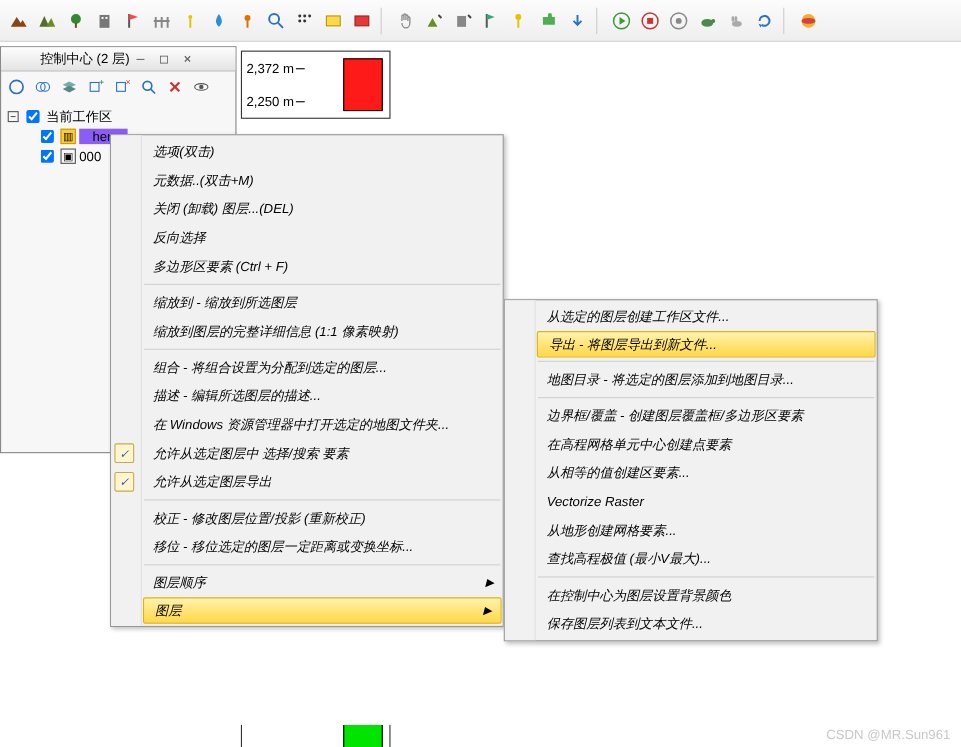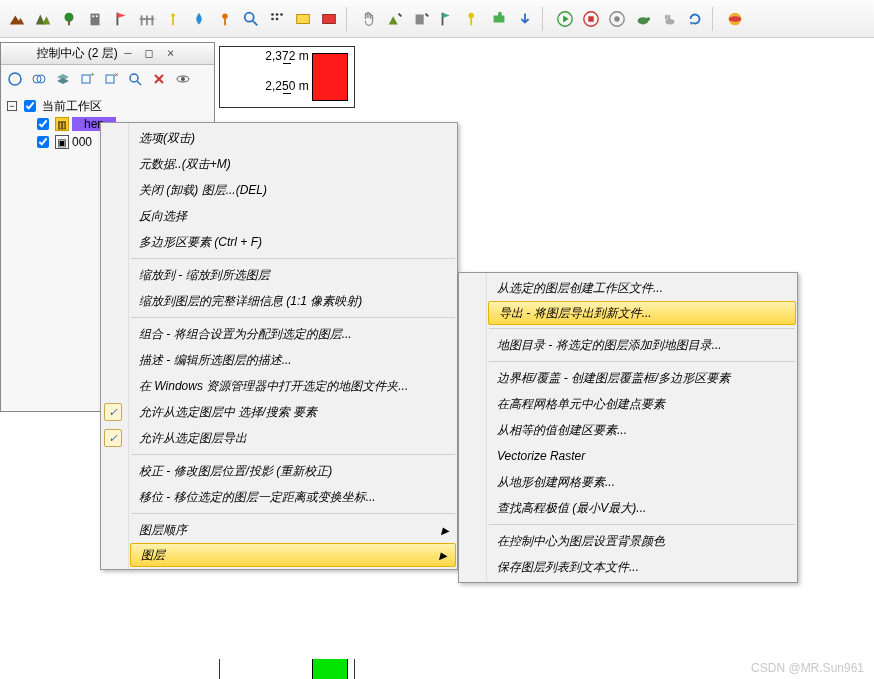--- a/index.html
+++ b/index.html
@@ -20,21 +20,21 @@
   .ptb svg{width:16px;height:16px;}
   .tree { padding:4px 6px; font-size:12px; }
   .tree-row { display:flex; align-items:center; gap:3px; height:18px;}
   .tb-box { width:10px; height:10px; border:1px solid #555; display:flex; align-items:center; justify-content:center; font-size:9px; line-height:8px; cursor:pointer;}
   .cb { width:12px; height:12px; }
   .lyr-icon { width:14px; height:14px; display:flex; align-items:center; justify-content:center; font-size:10px;}
   .selected { background:#8b5cf6; padding:0 12px;}
   
   
   .legend { position:absolute; top:46px; left:219px; width:136px; border:1px solid #333; background:#fff; }
-  .leg-row { height:30px; display:flex; align-items:center; padding:2px 4px; font-size:12px;flex-direction:column;}
+  .leg-row { height:30px; display:flex; align-items:center; padding:2px 4px; font-size:12px;}
   .tick { width:8px; height:1px; background:#000; margin-left:2px; margin-right:2px;}
   .swatch-col { position:absolute; right:6px; top:6px; width:36px; }
   .swatch { width:36px; height:48px; border:1px solid #000;}
 
   
   .menu { position:absolute; border:1px solid #979797; background:#f1f1f1; box-shadow:2px 2px 4px rgba(0,0,0,0.25); font-size:12px;}
   .menu-inner { display:flex; }
   .gutter { width:28px; background:#f1f1f1; border-right:1px solid #e0e0e0;}
   .items { flex:1; padding:2px 0;font-style:italic; }
   .mi { height:26px; display:flex; align-items:center; padding:0 24px 0 10px; white-space:nowrap; cursor:default; position:relative;}

